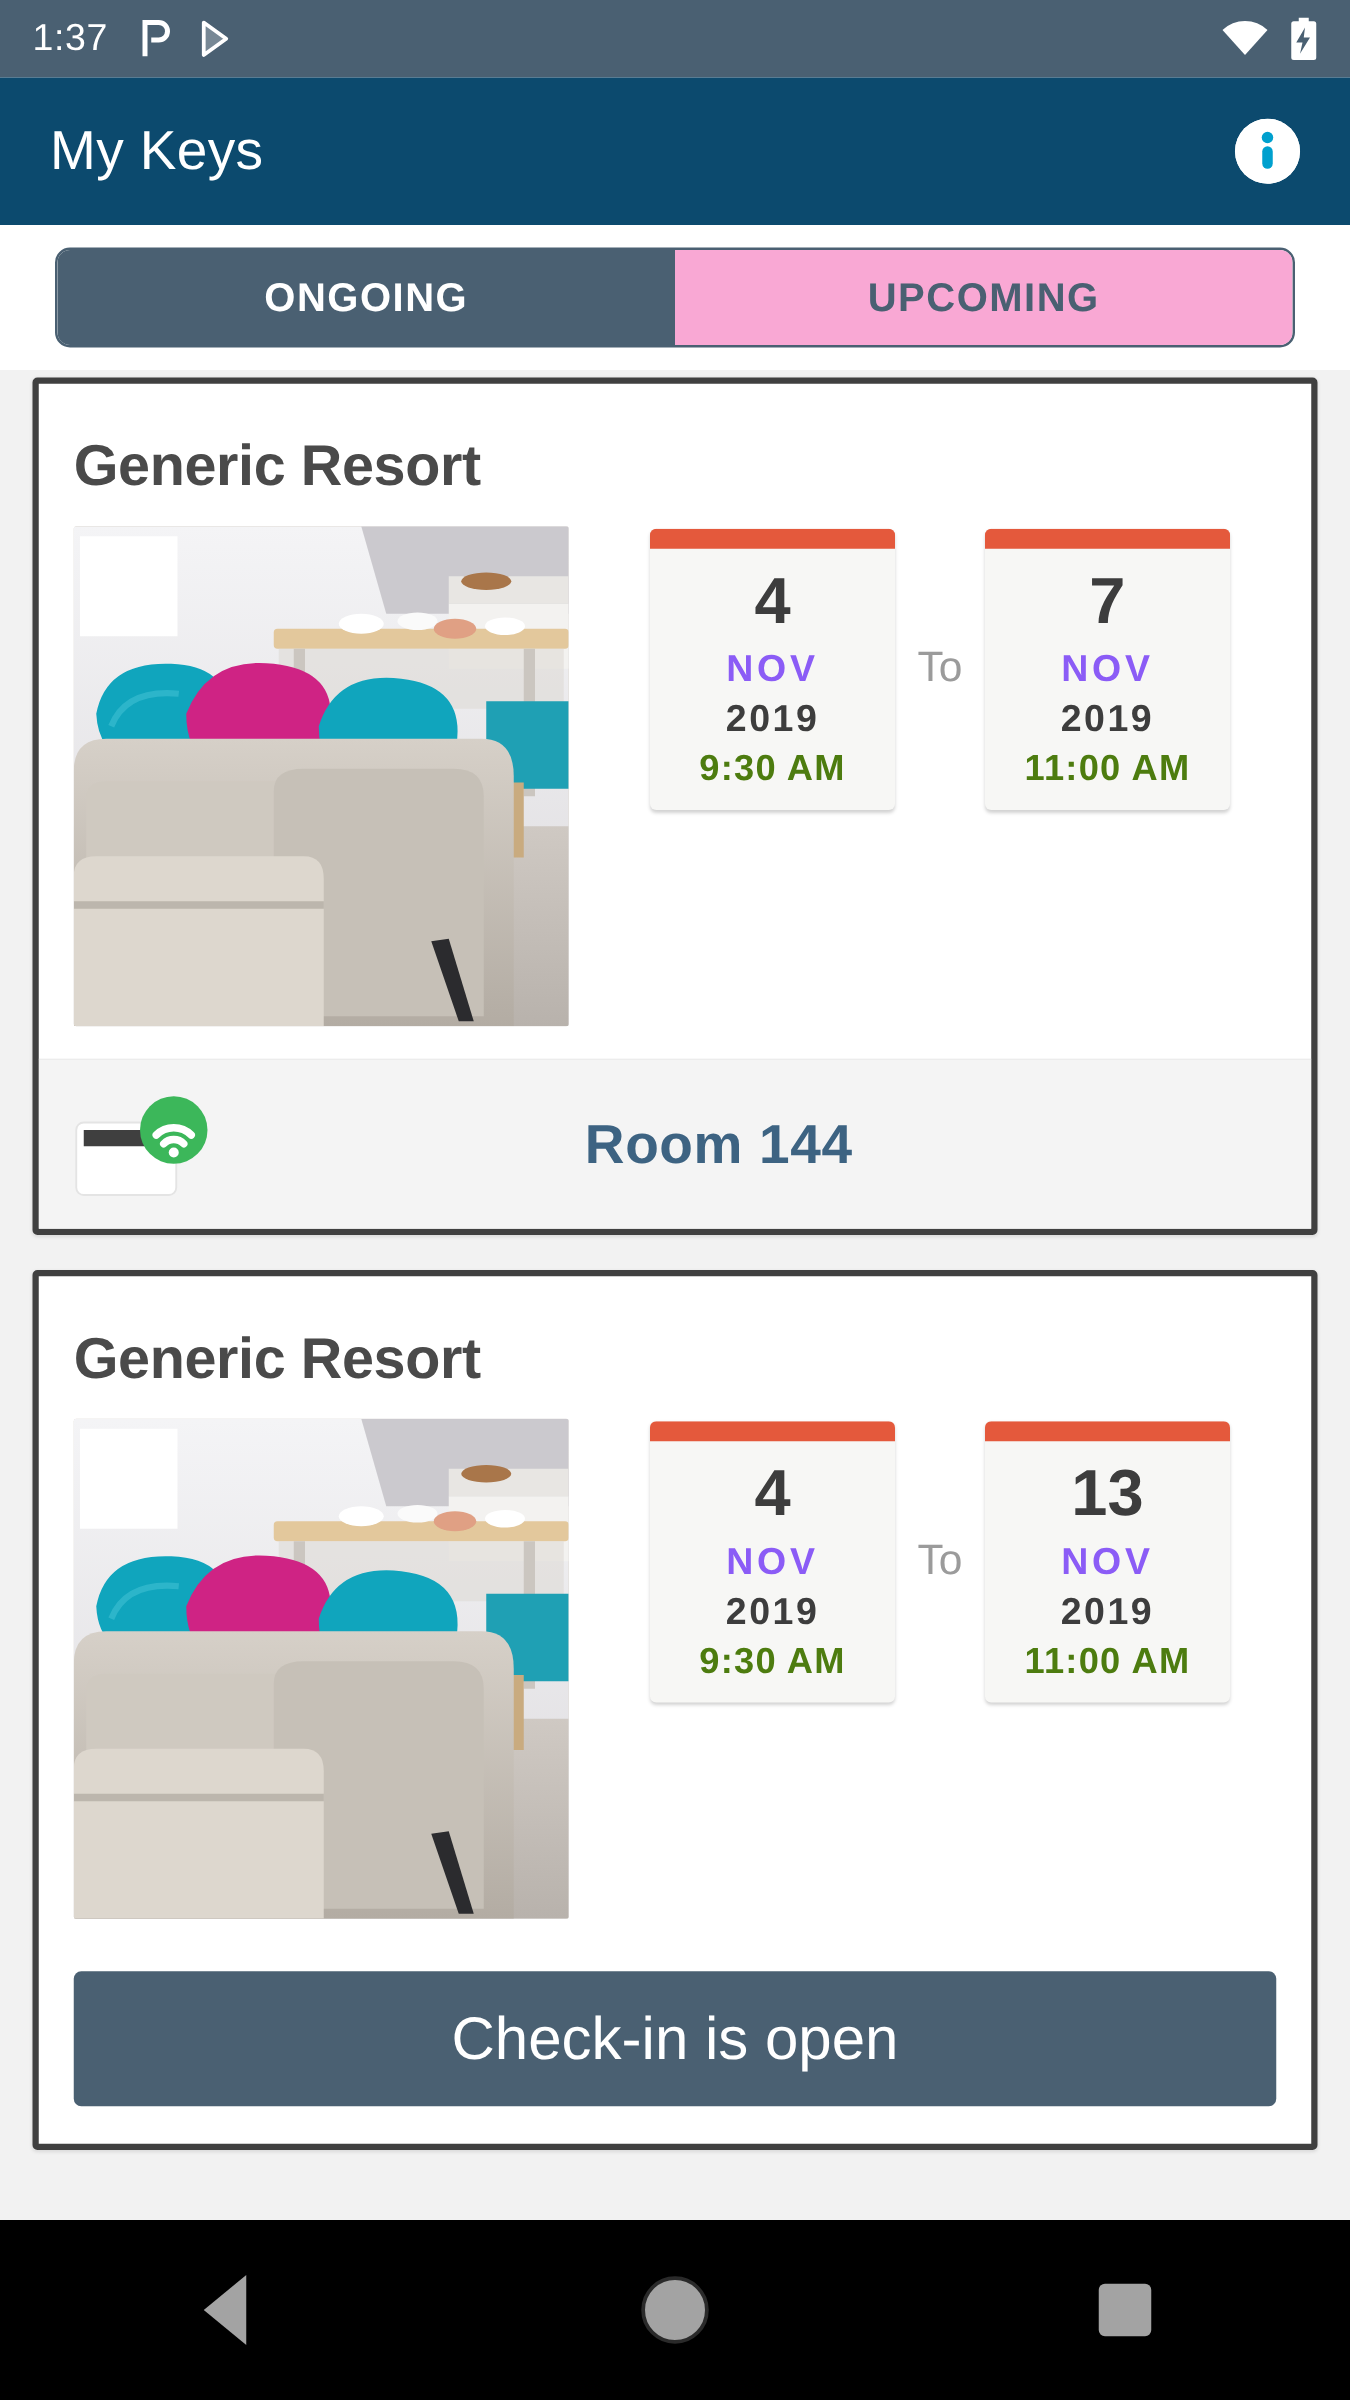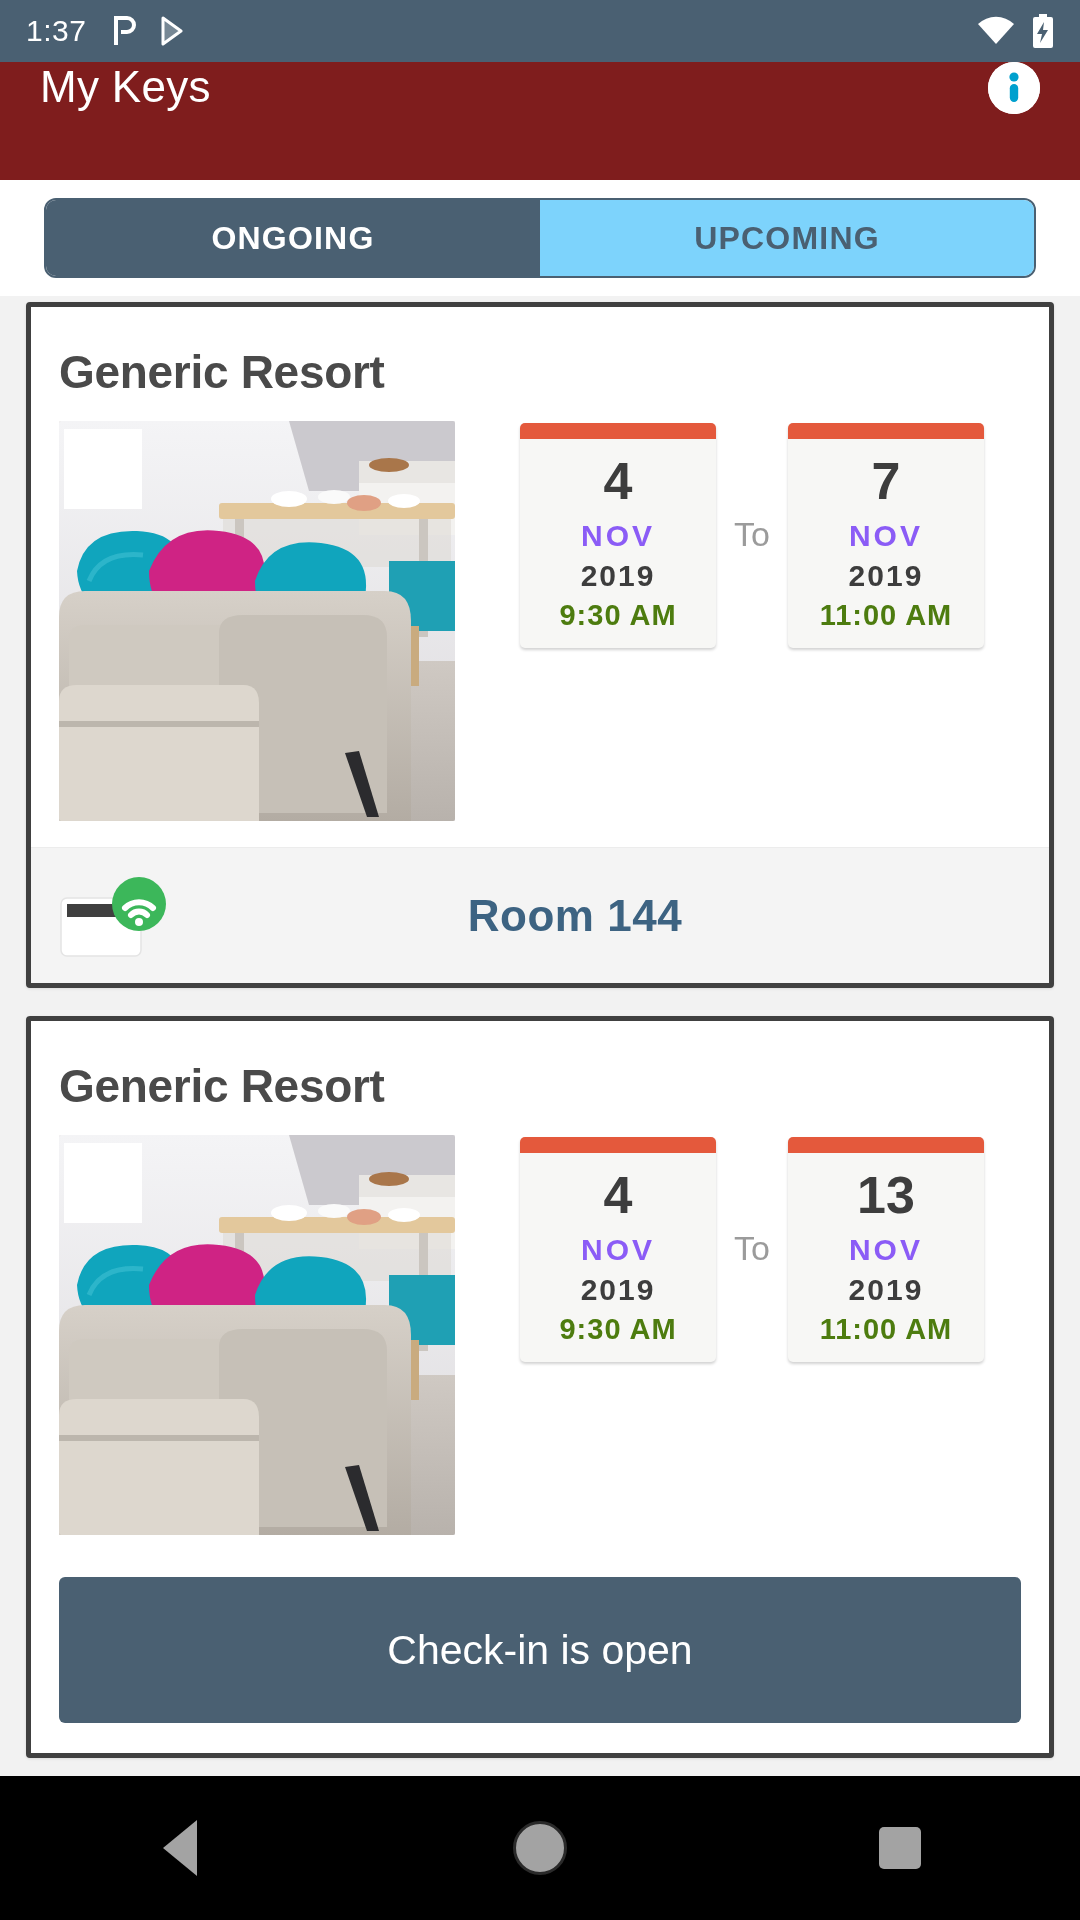--- a/index.html
+++ b/index.html
@@ -18,21 +18,21 @@
   }
   .sb-time { font-size:30px; letter-spacing:.5px; font-weight:400; }
   .sb-left-icons { display:flex; align-items:center; gap:22px; margin-left:26px; }
   .sb-spacer { flex:1; }
   .sb-right-icons { display:flex; align-items:center; gap:16px; }
   .icon-p { width:26px; height:30px; position:relative; }
   .icon-p svg, .icon-play svg, .icon-wifi svg, .icon-batt svg { display:block; }
 
   
   .appbar {
-    flex:0 0 118px; background:#7f1d1d; display:flex; 
+    flex:0 0 118px; background:#0c4a6e; display:flex; align-items:center;
     padding:0 40px; position:relative;
   }
   .appbar-title { color:#ffffff; font-size:44px; font-weight:400; letter-spacing:.3px; }
   .appbar-spacer { flex:1; }
   .info-btn {
     width:52px; height:52px; border-radius:50%; background:#ffffff;
     display:flex; align-items:center; justify-content:center;
     color:#00a0ce; font-size:34px; font-weight:700;
     font-family:"Liberation Serif", serif; line-height:1;
   }
@@ -42,21 +42,21 @@
   .tabwrap { flex:0 0 116px; background:#ffffff; display:flex; align-items:center; justify-content:center; }
   .tabs {
     width:992px; height:80px; display:flex;
     border:2px solid #4a6072; border-radius:12px; overflow:hidden;
   }
   .tab {
     flex:1; display:flex; align-items:center; justify-content:center;
     font-size:32px; font-weight:700; letter-spacing:1.2px;
   }
   .tab.selected { background:#4a6072; color:#ffffff; }
-  .tab.unselected { background:#7dd3fc; color:#4a6072; }
+  .tab.unselected { background:#f9a8d4; color:#4a6072; }
 
   
   .content { flex:1; background:#f2f2f2; overflow:hidden; position:relative; padding-top:6px; }
 
   .card {
     background:#ffffff; margin:0 26px 28px 26px;
     border:5px solid #404040; border-radius:4px;
     box-shadow:0 1px 3px rgba(0,0,0,.10);
     overflow:hidden;
   }
@@ -91,23 +91,23 @@
     height:136px; display:flex; align-items:center; padding:0 28px;
   }
   .keycard-icon { width:110px; height:80px; position:relative; flex:0 0 110px; }
   .keycard-icon svg { display:block; }
   .room-label {
     flex:1; text-align:center; font-size:44px; font-weight:700;
     color:#3d6382; letter-spacing:.5px; margin-left:-40px;
   }
 
   .checkin-btn {
-    margin:16px 28px 30px 28px; height:146px; background:#4a6072;
+    margin:16px 28px 30px 28px; height:108px; background:#4a6072;
     border-radius:6px; display:flex; align-items:center; justify-content:center;
-    color:#ffffff; font-size:41px; font-weight:400;
+    color:#ffffff; font-size:48px; font-weight:400;
   }
 
   
   .navbar {
     flex:0 0 144px; background:#000000;
     display:flex; align-items:center; justify-content:space-around;
   }
   .nav-btn { width:200px; height:144px; display:flex; align-items:center; justify-content:center; }
   .nav-back { width:0; height:0; border-top:28px solid transparent; border-bottom:28px solid transparent; border-right:34px solid #a3a3a3; }
   .nav-home { width:54px; height:54px; border-radius:50%; background:#a3a3a3; border:3px solid #2a2a2a; }

